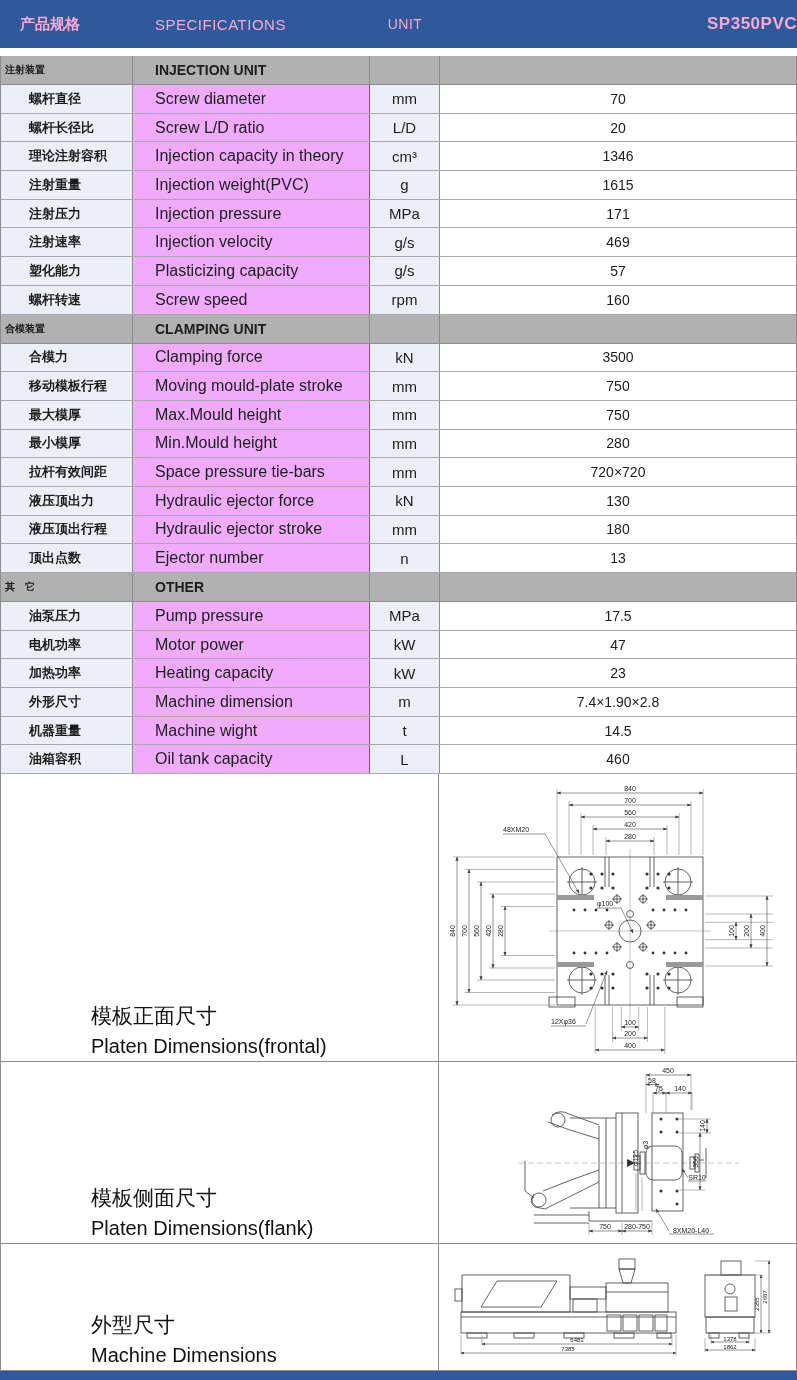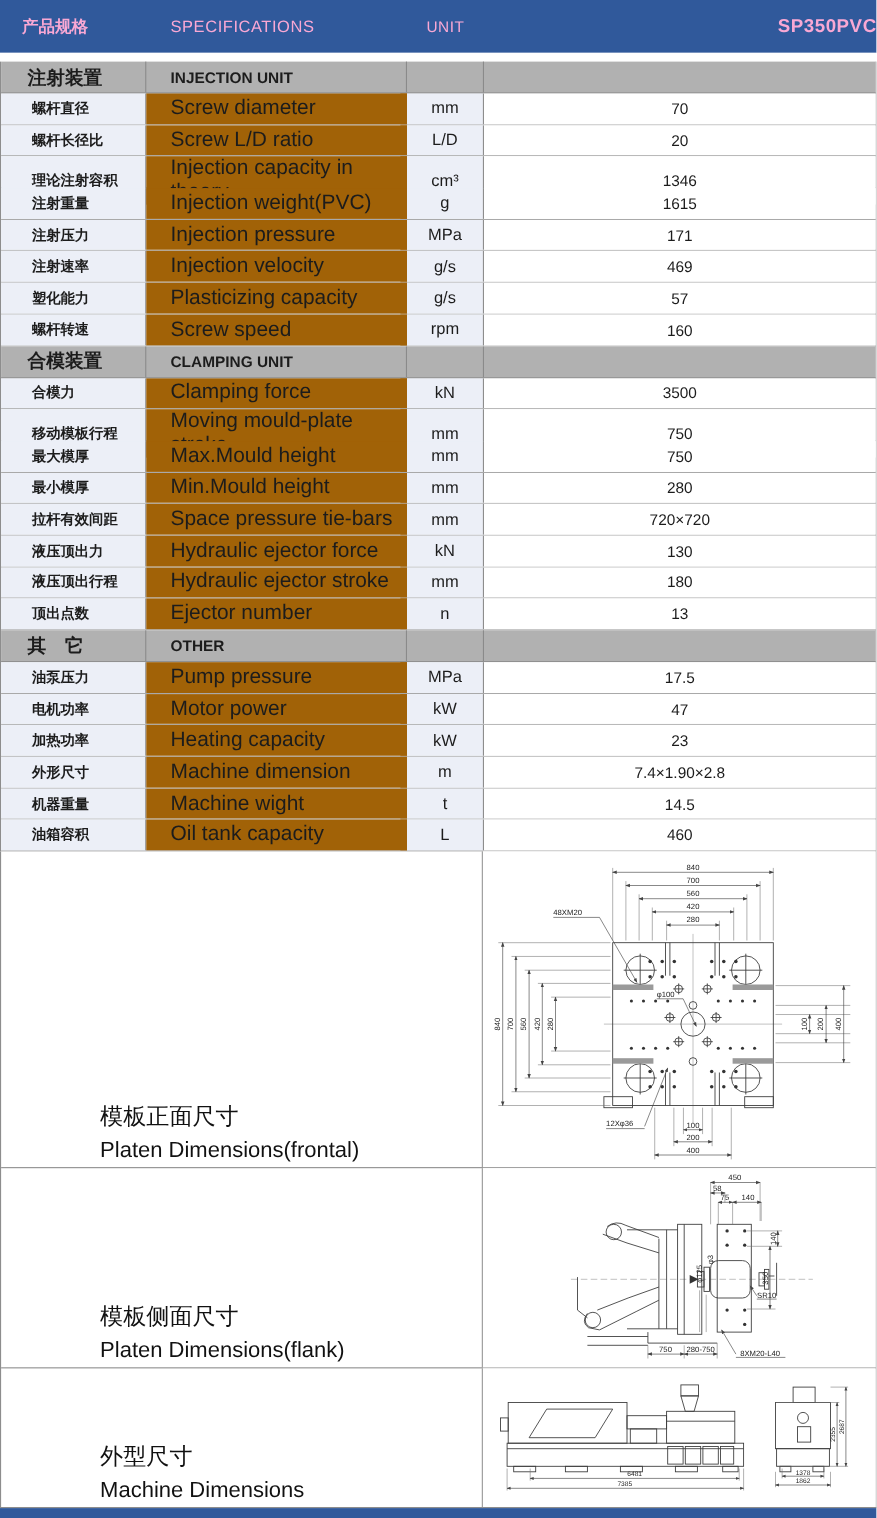--- a/index.html
+++ b/index.html
@@ -12,28 +12,28 @@
   .thead .h-cn{padding-left:20px;font-size:15px;font-weight:bold}
   .thead .h-spec{padding-left:22px;font-size:15px;letter-spacing:.5px}
   .thead .h-unit{text-align:center;font-size:14px;letter-spacing:.5px}
   .thead .h-model{text-align:right;font-size:17px;font-weight:bold;letter-spacing:.5px}
   .gap{height:8px;background:#fff;flex:none}
   
   .spec-table{border-left:1px solid #8d8d8d;border-right:1px solid #8d8d8d;flex:none}
   .sec{display:grid;grid-template-columns:132px 237px 70px 356px;height:29px;
     background:#B1B1B1;align-items:stretch;border-bottom:1px solid #8d8d8d}
   .sec>div{display:flex;align-items:center}
-  .sec .sc-cn{font-weight:bold;font-size:17px;padding-left:24px;border-right:1px solid #8a8a8a}
+  .sec .sc-cn{font-weight:bold;font-size:10px;padding-left:4px;border-right:1px solid #8a8a8a}
   .sec .sc-en{font-weight:bold;font-size:14px;padding-left:22px;border-right:1px solid #8a8a8a}
   .sec .sc-unit{border-right:1px solid #8a8a8a}
   .row{display:grid;grid-template-columns:132px 237px 70px 356px;height:28.7px;
     align-items:stretch;border-bottom:1px solid #a9a9a9}
   .row>div{display:flex;align-items:center}
   .cell-cn{background:#ECEFF7;font-weight:bold;font-size:13px;padding-left:28px;border-right:1px solid #8d8d8d}
-  .cell-en{background:#a16207;font-size:19px;padding-left:22px;border-right:6px solid #a16207}
+  .cell-en{background:#f0abfc;font-size:16px;padding-left:22px;border-right:1px solid #a16207}
   .cell-unit{background:#ECEFF7;font-size:15px;justify-content:center;border-right:1px solid #8d8d8d}
   .cell-val{background:#fff;font-size:14px;justify-content:center}
   
   .drawings{border:1px solid #8d8d8d;border-top:none;flex:none}
   .dwrow{display:grid;grid-template-columns:438px 357px;border-bottom:1px solid #8d8d8d}
   .dwrow:last-child{border-bottom:none}
   .dwlabel{border-right:1px solid #8d8d8d;display:flex;flex-direction:column;justify-content:flex-end;
     padding-left:90px;line-height:1.5;color:#111}
   .dwlabel .cn{font-size:21px}
   .dwlabel .en{font-size:20px}

